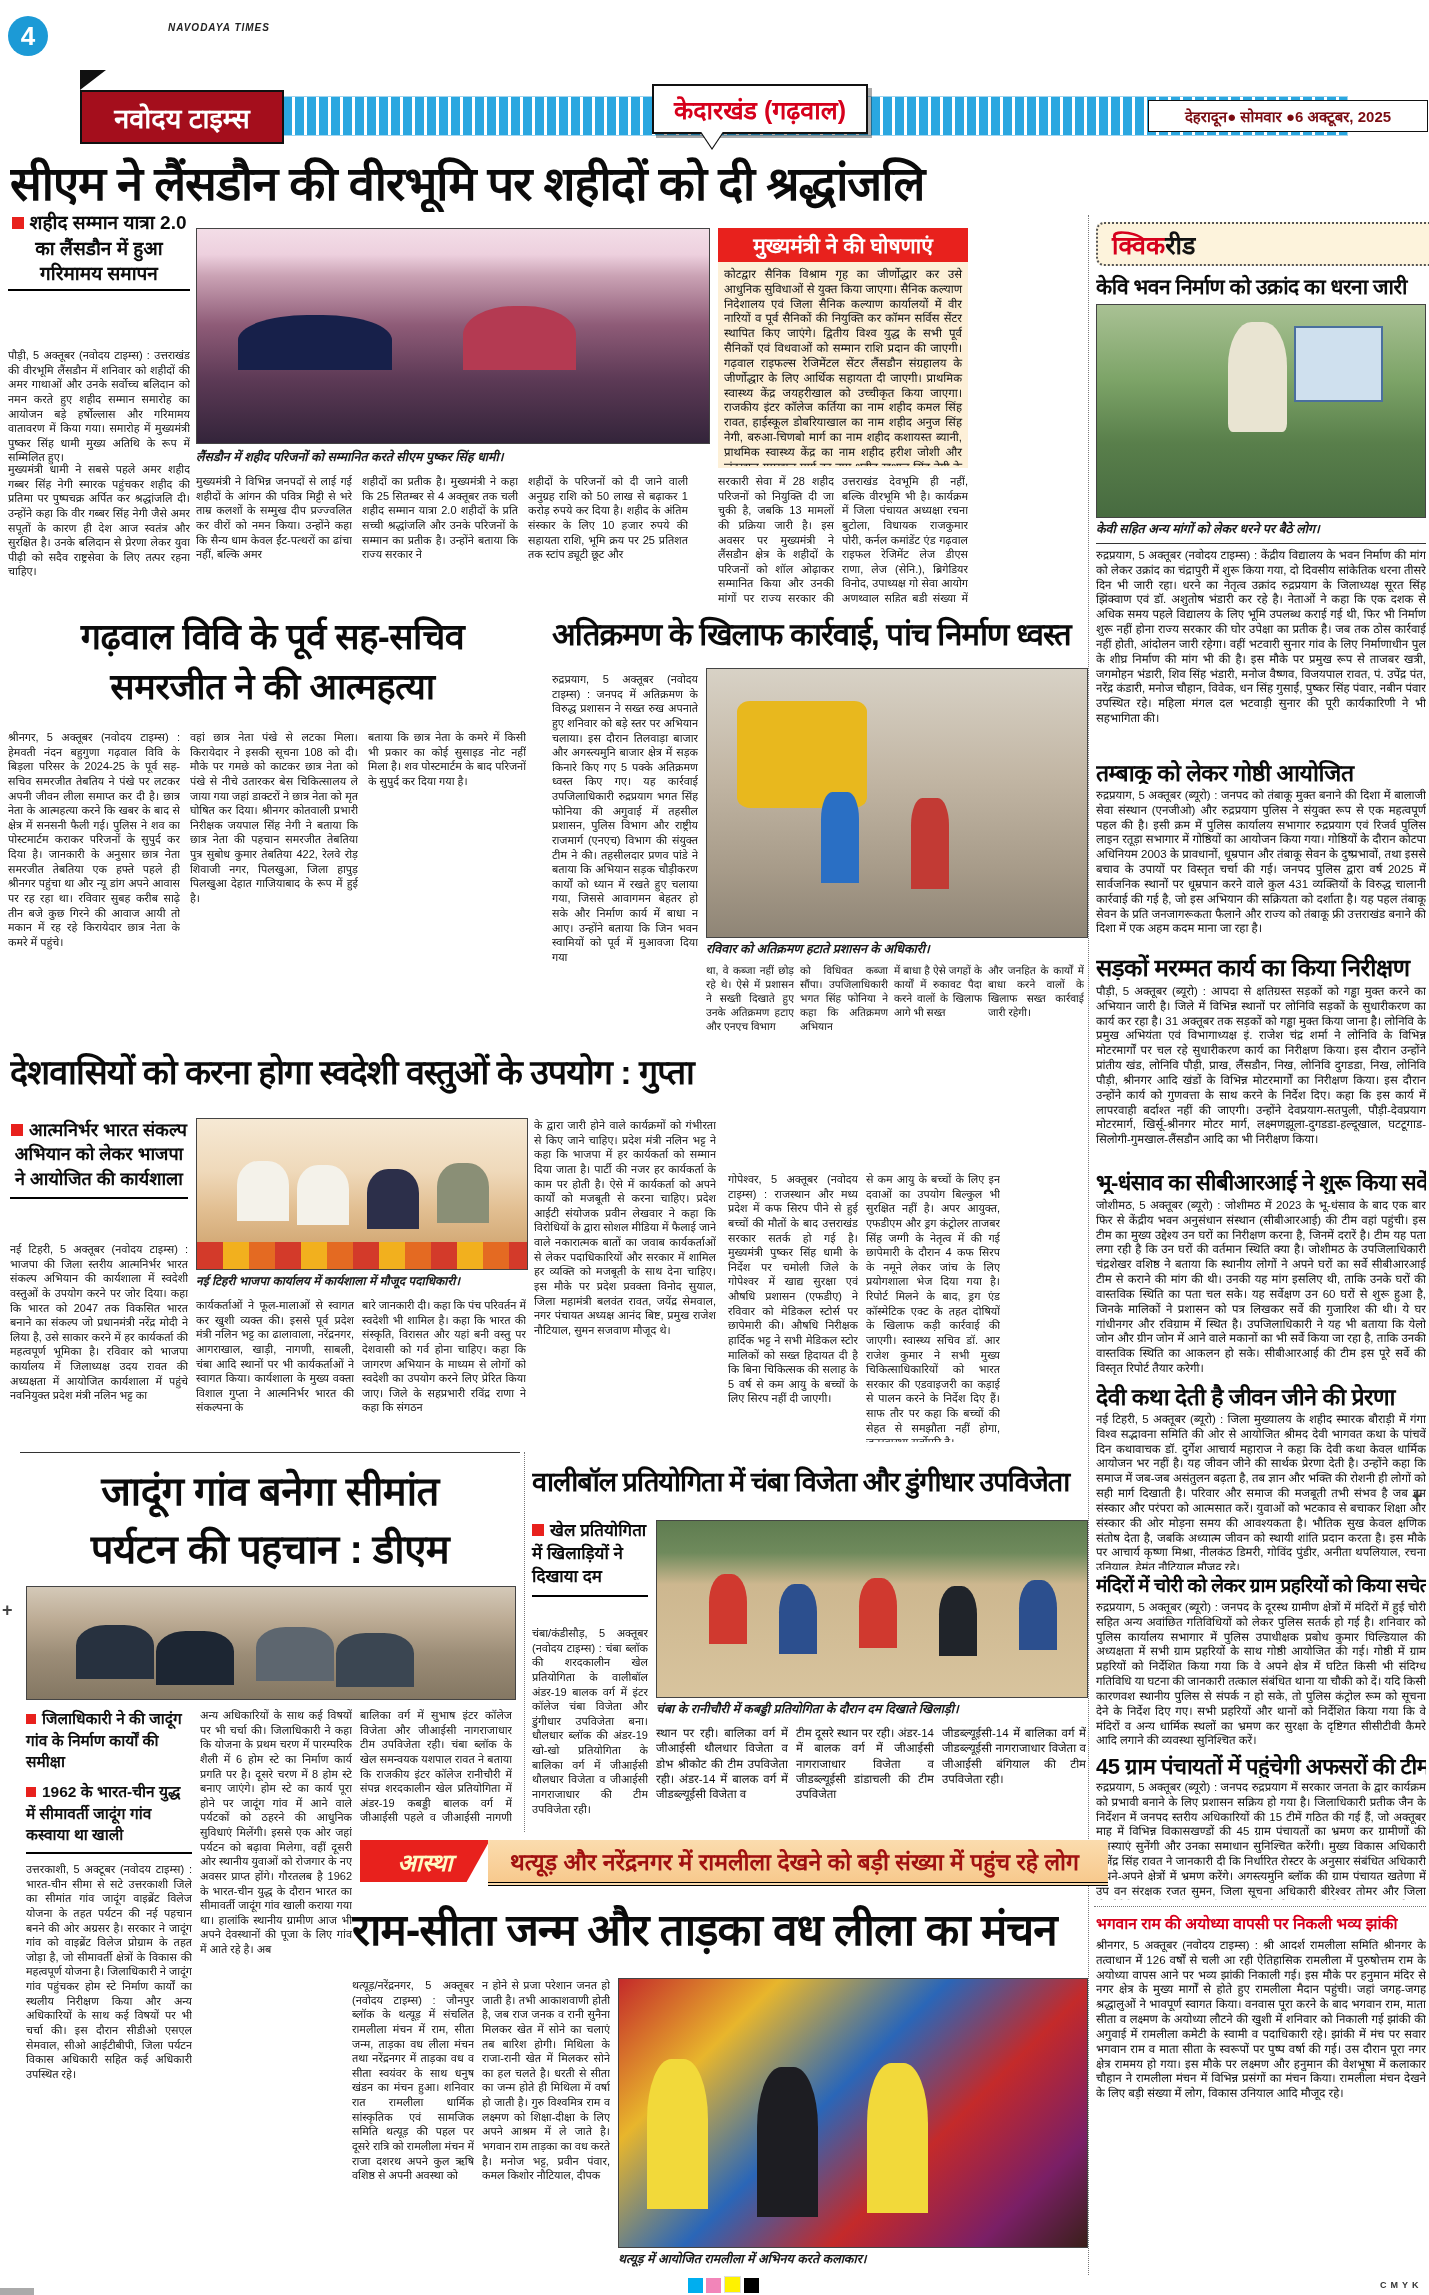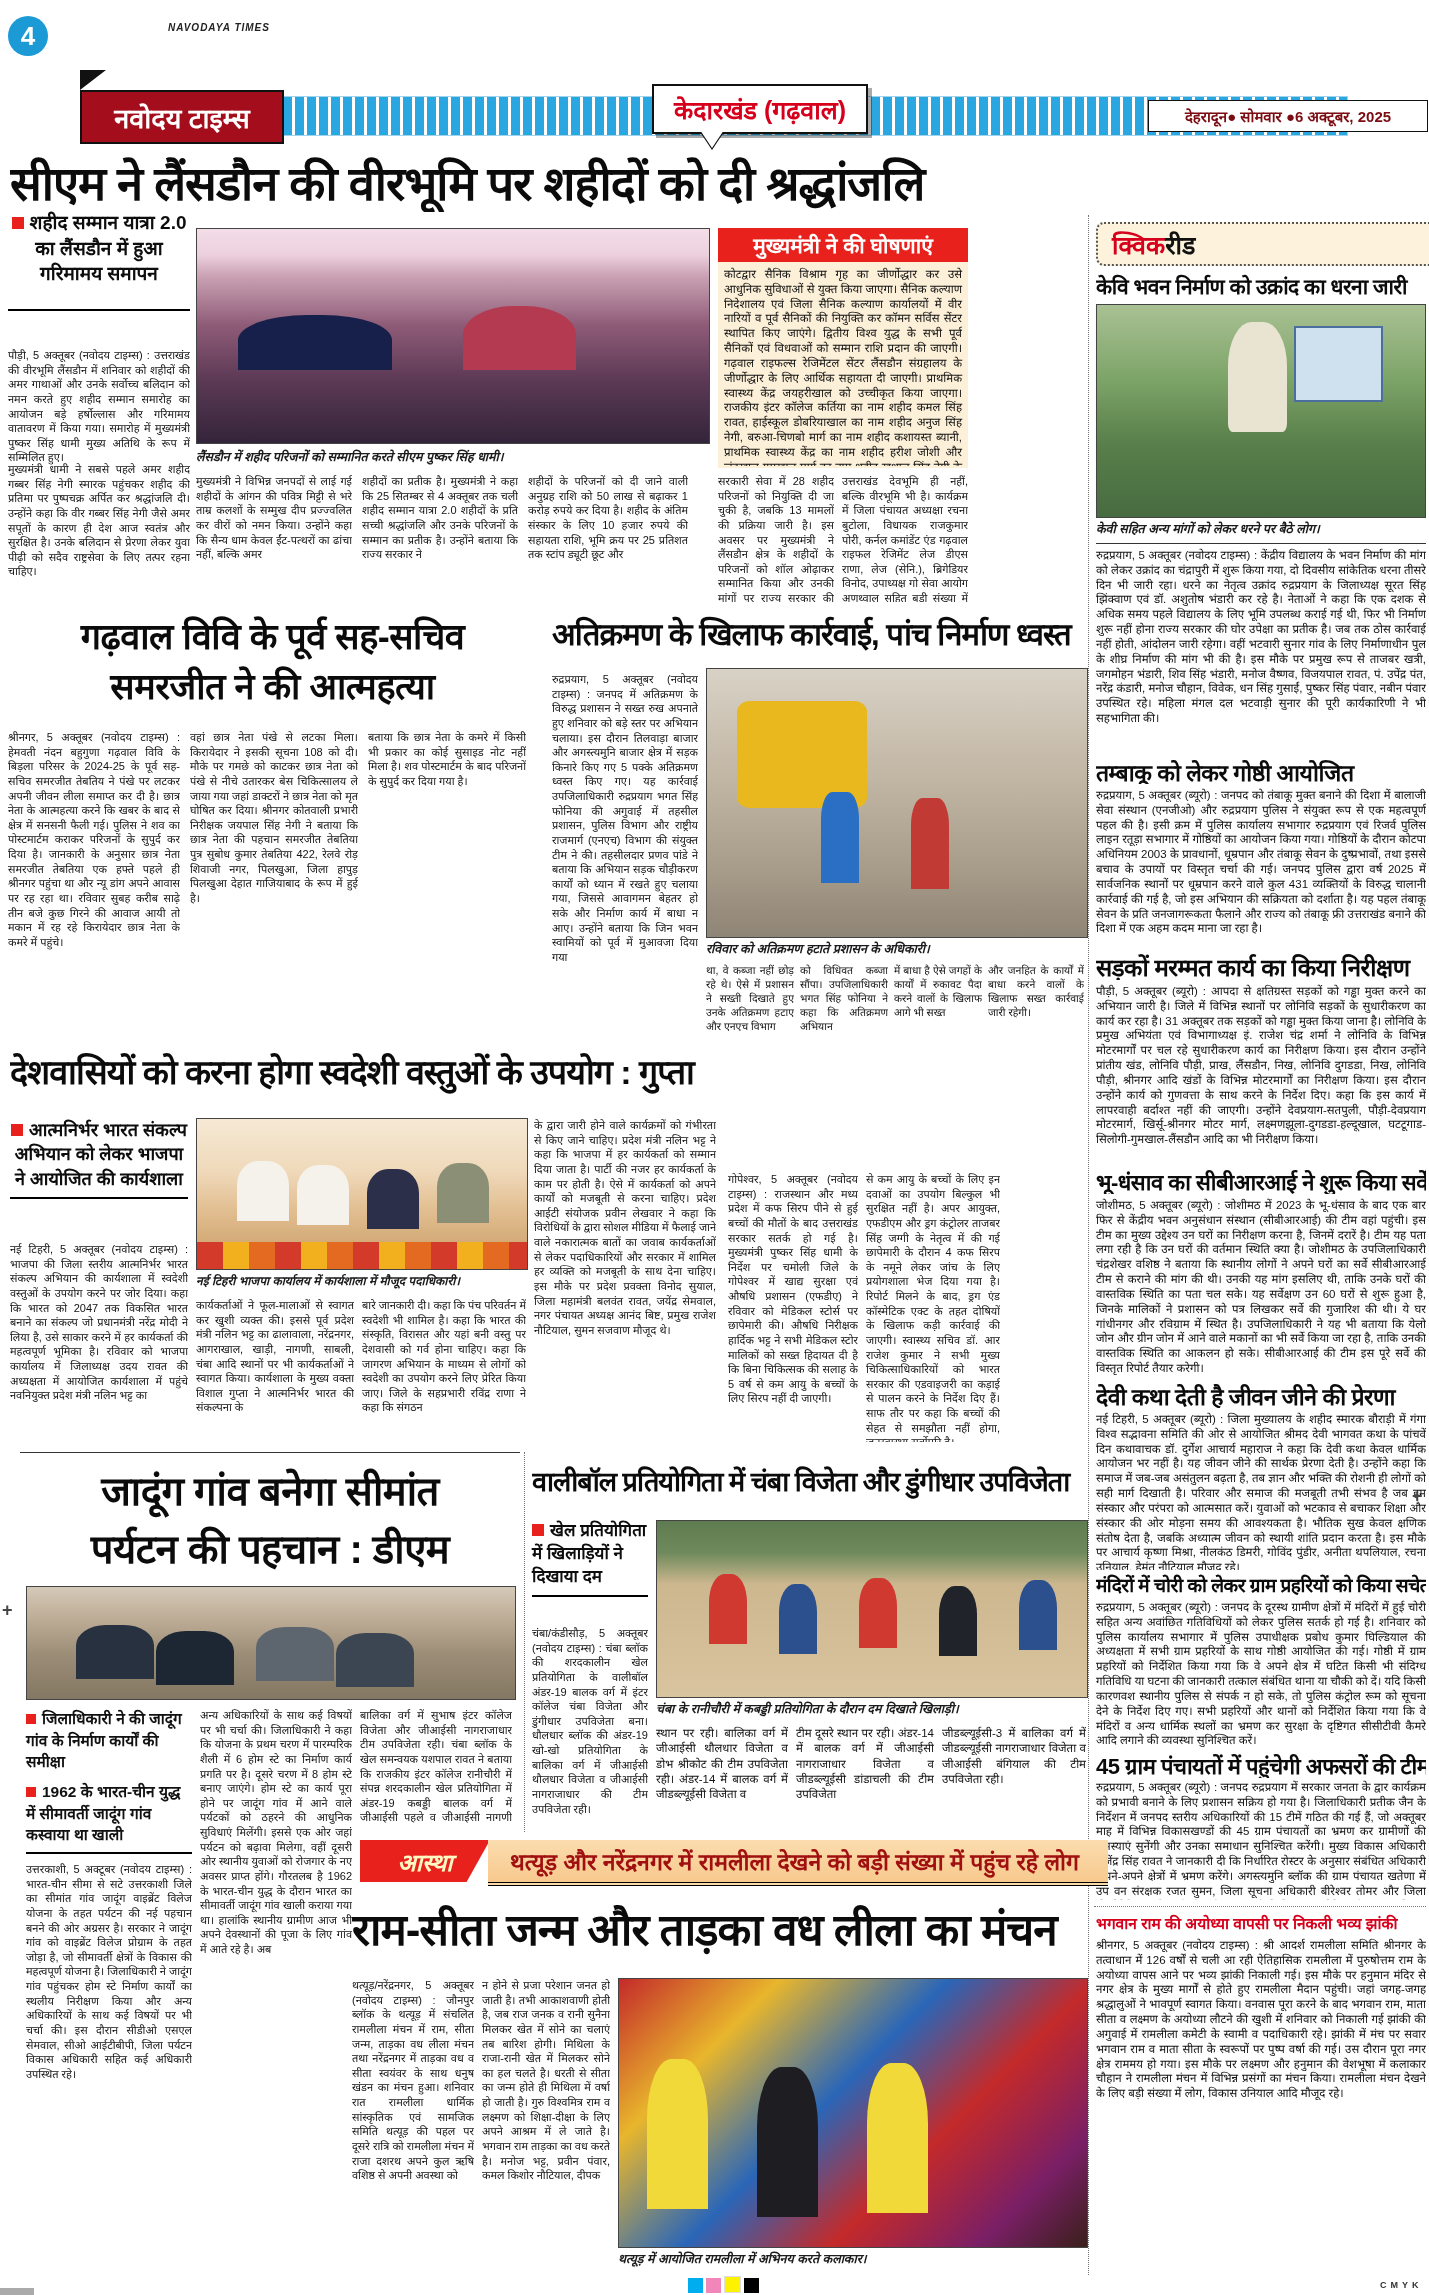--- a/index.html
+++ b/index.html
@@ -116,21 +116,21 @@
   <div class="abs qhead" style="left:1096px;top:1750px;width:330px;height:28px;font-size:22px;">45 ग्राम पंचायतों में पहुंचेगी अफसरों की टीम</div>
   <div class="abs bt-sm" style="left:1096px;top:1780px;width:330px;height:120px;">रुद्रप्रयाग, 5 अक्तूबर (ब्यूरो) : जनपद रुद्रप्रयाग में सरकार जनता के द्वार कार्यक्रम को प्रभावी बनाने के लिए प्रशासन सक्रिय हो गया है। जिलाधिकारी प्रतीक जैन के निर्देशन में जनपद स्तरीय अधिकारियों की 15 टीमें गठित की गई हैं, जो अक्तूबर माह में विभिन्न विकासखण्डों की 45 ग्राम पंचायतों का भ्रमण कर ग्रामीणों की समस्याएं सुनेंगी और उनका समाधान सुनिश्चित करेंगी। मुख्य विकास अधिकारी राजेंद्र सिंह रावत ने जानकारी दी कि निर्धारित रोस्टर के अनुसार संबंधित अधिकारी अपने-अपने क्षेत्रों में भ्रमण करेंगे। अगस्त्यमुनि ब्लॉक की ग्राम पंचायत खतेणा में उप वन संरक्षक रजत सुमन, जिला सूचना अधिकारी बीरेश्वर तोमर और जिला होम्योपैथिक अधिकारी दीपा तिलारा ग्रामीणों से संवाद करेंगे। इसी प्रकार, चोपड़ा, सणगू, बांसी, बुरूवा और खलियाण ग्राम पंचायतों में भी विभिन्न अधिकारियों की तैनाती की गई है।</div>
 
   <div class="abs hr-dot" style="left:1094px;top:1906px;width:332px;"></div>
   <div class="abs red-head" style="left:1096px;top:1912px;width:330px;height:24px;font-size:15.5px;white-space:nowrap;overflow:hidden;">भगवान राम की अयोध्या वापसी पर निकली भव्य झांकी</div>
   <div class="abs bt-sm" style="left:1096px;top:1938px;width:330px;height:340px;">श्रीनगर, 5 अक्तूबर (नवोदय टाइम्स) : श्री आदर्श रामलीला समिति श्रीनगर के तत्वाधान में 126 वर्षों से चली आ रही ऐतिहासिक रामलीला में पुरुषोत्तम राम के अयोध्या वापस आने पर भव्य झांकी निकाली गई। इस मौके पर हनुमान मंदिर से नगर क्षेत्र के मुख्य मार्गों से होते हुए रामलीला मैदान पहुंची। जहां जगह-जगह श्रद्धालुओं ने भावपूर्ण स्वागत किया। वनवास पूरा करने के बाद भगवान राम, माता सीता व लक्ष्मण के अयोध्या लौटने की खुशी में शनिवार को निकाली गई झांकी की अगुवाई में रामलीला कमेटी के स्वामी व पदाधिकारी रहे। झांकी में मंच पर सवार भगवान राम व माता सीता के स्वरूपों पर पुष्प वर्षा की गई। उस दौरान पूरा नगर क्षेत्र राममय हो गया। इस मौके पर लक्ष्मण और हनुमान की वेशभूषा में कलाकार चौहान ने रामलीला मंचन में विभिन्न प्रसंगों का मंचन किया। रामलीला मंचन देखने के लिए बड़ी संख्या में लोग, विकास उनियाल आदि मौजूद रहे।</div>
 
   <div class="abs" style="left:8px;top:210px;width:182px;">
     <div class="subhead"><span class="sq"></span><span>शहीद सम्मान यात्रा 2.0</span></div>
     <div class="subhead">का लैंसडौन में हुआ</div>
-    <div class="subhead underbar" style="padding-bottom:22px;">गरिमामय समापन</div>
+    <div class="subhead underbar" style="padding-bottom:2px;">गरिमामय समापन</div>
   </div>
   <div class="abs bt" style="left:8px;top:348px;width:182px;height:232px;">पौड़ी, 5 अक्तूबर (नवोदय टाइम्स) : उत्तराखंड की वीरभूमि लैंसडौन में शनिवार को शहीदों की अमर गाथाओं और उनके सर्वोच्च बलिदान को नमन करते हुए शहीद सम्मान समारोह का आयोजन बड़े हर्षोल्लास और गरिमामय वातावरण में किया गया। समारोह में मुख्यमंत्री पुष्कर सिंह धामी मुख्य अतिथि के रूप में सम्मिलित हुए।</div>
   <div class="abs bt" style="left:8px;top:582px;width:182px;height:18px;"></div>
   <div class="abs photo ph-lead" style="left:196px;top:228px;width:512px;height:214px;"></div>
   <div class="abs cap" style="left:196px;top:448px;width:512px;height:20px;">लैंसडौन में शहीद परिजनों को सम्मानित करते सीएम पुष्कर सिंह धामी।</div>
 
   <div class="abs announce" style="left:718px;top:228px;width:250px;height:240px;">
     <div class="announce-title" style="height:34px;">मुख्यमंत्री ने की घोषणाएं</div>
     <div class="bt-sm" style="padding:5px 6px;height:194px;">कोटद्वार सैनिक विश्राम गृह का जीर्णोद्धार कर उसे आधुनिक सुविधाओं से युक्त किया जाएगा। सैनिक कल्याण निदेशालय एवं जिला सैनिक कल्याण कार्यालयों में वीर नारियों व पूर्व सैनिकों की नियुक्ति कर कॉमन सर्विस सेंटर स्थापित किए जाएंगे। द्वितीय विश्व युद्ध के सभी पूर्व सैनिकों एवं विधवाओं को सम्मान राशि प्रदान की जाएगी। गढ़वाल राइफल्स रेजिमेंटल सेंटर लैंसडौन संग्रहालय के जीर्णोद्धार के लिए आर्थिक सहायता दी जाएगी। प्राथमिक स्वास्थ्य केंद्र जयहरीखाल को उच्चीकृत किया जाएगा। राजकीय इंटर कॉलेज कर्तिया का नाम शहीद कमल सिंह रावत, हाईस्कूल डोबरियाखाल का नाम शहीद अनुज सिंह नेगी, बरुआ-चिणबो मार्ग का नाम शहीद कशायस्त ब्यानी, प्राथमिक स्वास्थ्य केंद्र का नाम शहीद हरीश जोशी और जंद्रखाल-गुमखाल मार्ग का नाम शहीद खुशाल सिंह नेगी के नाम पर रखा जाएगा।</div>
   </div>
@@ -197,21 +197,21 @@
   <div class="abs" style="left:532px;top:1520px;width:116px;">
     <div class="subhead" style="font-size:17px;text-align:left;"><span class="sq"></span><span>खेल प्रतियोगिता</span></div>
     <div class="subhead" style="font-size:17px;text-align:left;">में खिलाड़ियों ने</div>
     <div class="subhead underbar" style="font-size:17px;text-align:left;padding-bottom:6px;">दिखाया दम</div>
   </div>
   <div class="abs bt" style="left:532px;top:1626px;width:116px;height:206px;">चंबा/कंडीसौड़, 5 अक्तूबर (नवोदय टाइम्स) : चंबा ब्लॉक की शरदकालीन खेल प्रतियोगिता के वालीबॉल अंडर-19 बालक वर्ग में इंटर कॉलेज चंबा वि‌जेता और डुंगीधार उपविजेता बना। धौलधार ब्लॉक की अंडर-19 खो-खो प्रतियोगिता के बालिका वर्ग में जीआईसी थौलधार विजेता व जीआईसी नागराजाधार की टीम उपविजेता रही।</div>
   <div class="abs photo ph-kabaddi" style="left:656px;top:1520px;width:430px;height:176px;"></div>
   <div class="abs cap" style="left:656px;top:1700px;width:430px;height:20px;">चंबा के रानीचौरी में कबड्डी प्रतियोगिता के दौरान दम दिखाते खिलाड़ी।</div>
   <div class="abs bt" style="left:656px;top:1726px;width:132px;height:106px;font-size:11.5px;">स्थान पर रही। बालिका वर्ग में जीआईसी थौलधार विजेता व डोभ श्रीकोट की टीम उपविजेता रही। अंडर-14 में बालक वर्ग में जीडब्ल्यूईसी विजेता व</div>
   <div class="abs bt" style="left:796px;top:1726px;width:138px;height:106px;font-size:11.5px;">टीम दूसरे स्थान पर रही। अंडर-14 में बालक वर्ग में जीआईसी नागराजाधार विजेता व जीडब्ल्यूईसी डांडाचली की टीम उपविजेता</div>
-  <div class="abs bt" style="left:942px;top:1726px;width:144px;height:106px;font-size:11.5px;">जीडब्ल्यूईसी-3 में बालिका वर्ग में जीडब्ल्यूईसी नागराजाधार विजेता व जीआईसी बंगियाल की टीम उपविजेता रही।</div>
+  <div class="abs bt" style="left:942px;top:1726px;width:144px;height:106px;font-size:11.5px;">जीडब्ल्यूईसी-14 में बालिका वर्ग में जीडब्ल्यूईसी नागराजाधार विजेता व जीआईसी बंगियाल की टीम उपविजेता रही।</div>
 
   <div class="abs aastha-badge" style="left:360px;top:1840px;width:130px;height:42px;">आस्था</div>
   <div class="abs aastha-strap dbl" style="left:488px;top:1840px;width:598px;height:42px;">थत्यूड़ और नरेंद्रनगर में रामलीला देखने को बड़ी संख्या में पहुंच रहे लोग</div>
   <div class="abs h-huge" style="left:352px;top:1898px;width:734px;height:66px;font-size:44px;">राम-सीता जन्म और ताड़का वध लीला का मंचन</div>
   <div class="abs bt" style="left:352px;top:1978px;width:122px;height:300px;">थत्यूड़/नरेंद्रनगर, 5 अक्तूबर (नवोदय टाइम्स) : जौनपुर ब्लॉक के थत्यूड़ में संचलित रामलीला मंचन में राम, सीता जन्म, ताड़का वध लीला मंचन तथा नरेंद्रनगर में ताड़का वध व सीता स्वयंवर के साथ धनुष खंडन का मंचन हुआ। शनिवार रात रामलीला धार्मिक सांस्कृतिक एवं सामजिक समिति थत्यूड़ की पहल पर दूसरे रात्रि को रामलीला मंचन में राजा दशरथ अपने कुल ऋषि वशिष्ठ से अपनी अवस्था को</div>
   <div class="abs bt" style="left:482px;top:1978px;width:128px;height:300px;">न होने से प्रजा परेशान जनत हो जाती है। तभी आकाशवाणी होती है, जब राज जनक व रानी सुनैना मिलकर खेत में सोने का चलाएं तब बारिश होगी। मिथिला के राजा-रानी खेत में मिलकर सोने का हल चलते है। धरती से सीता का जन्म होते ही मिथिला में वर्षा हो जाती है। गुरु विश्वमित्र राम व लक्ष्मण को शिक्षा-दीक्षा के लिए अपने आश्रम में ले जाते है। भगवान राम ताड़का का वध करते है। मनोज भट्ट, प्रवीन पंवार, कमल किशोर नौटियाल, दीपक</div>
   <div class="abs photo ph-ramlila" style="left:618px;top:1978px;width:468px;height:268px;"></div>
   <div class="abs cap" style="left:618px;top:2250px;width:468px;height:20px;">थत्यूड़ में आयोजित रामलीला में अभिनय करते कलाकार।</div>
 
   <div class="abs" style="left:688px;top:2276px;">

